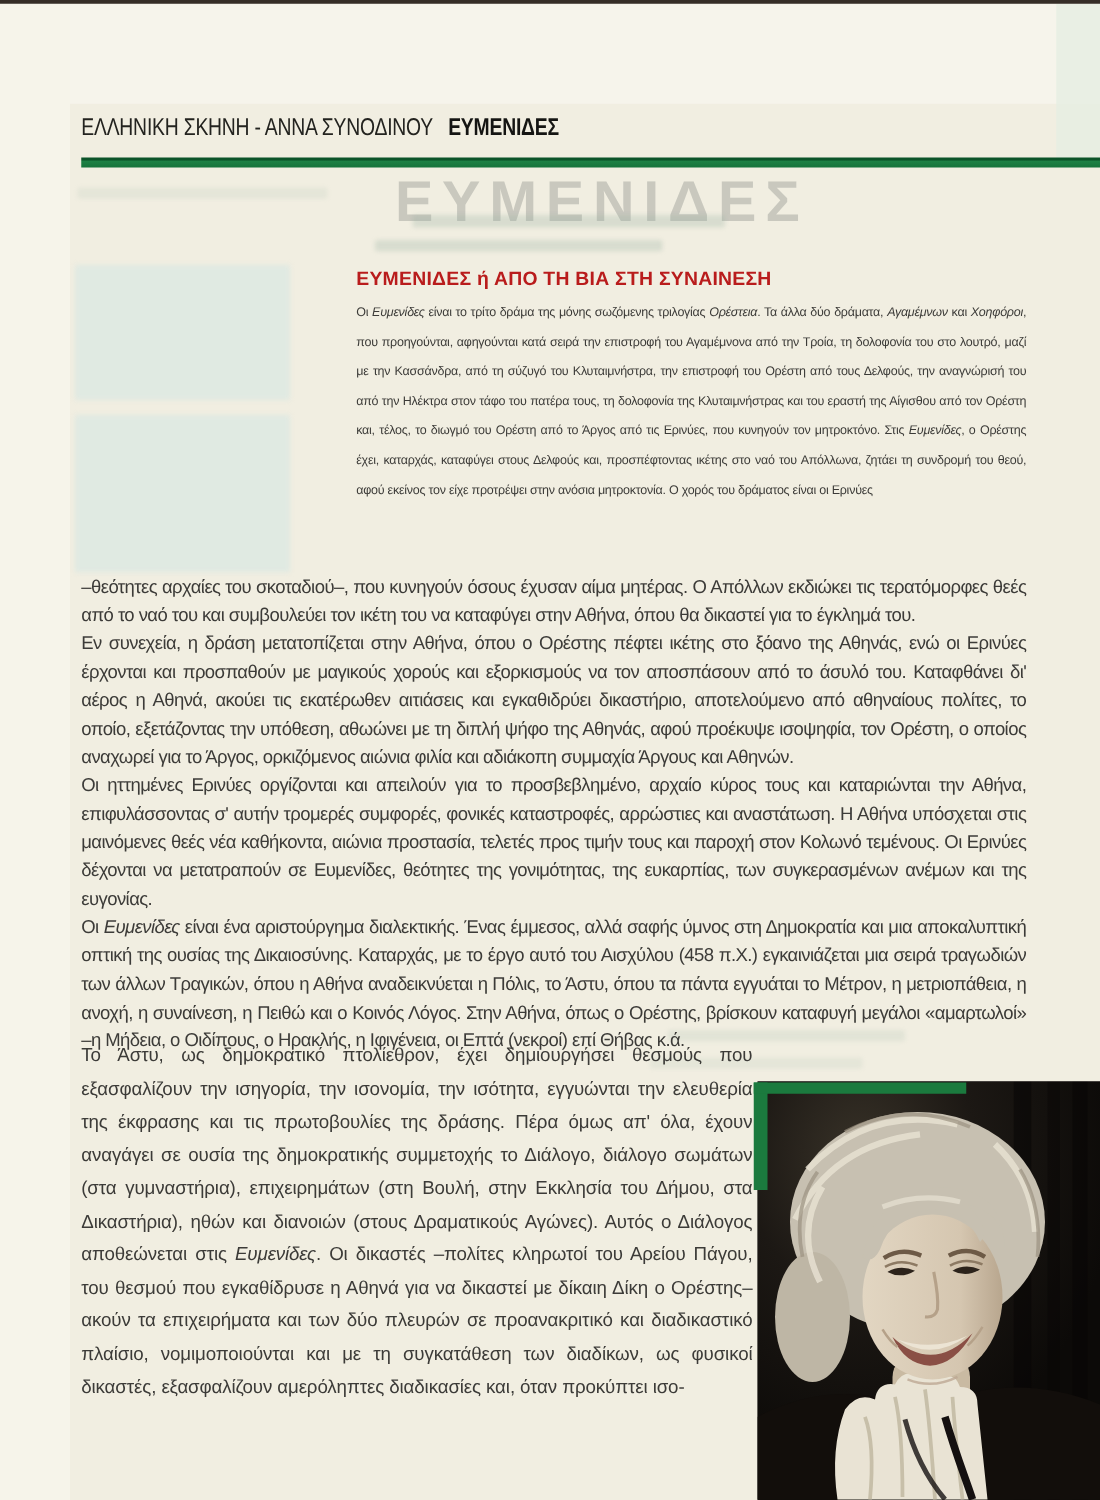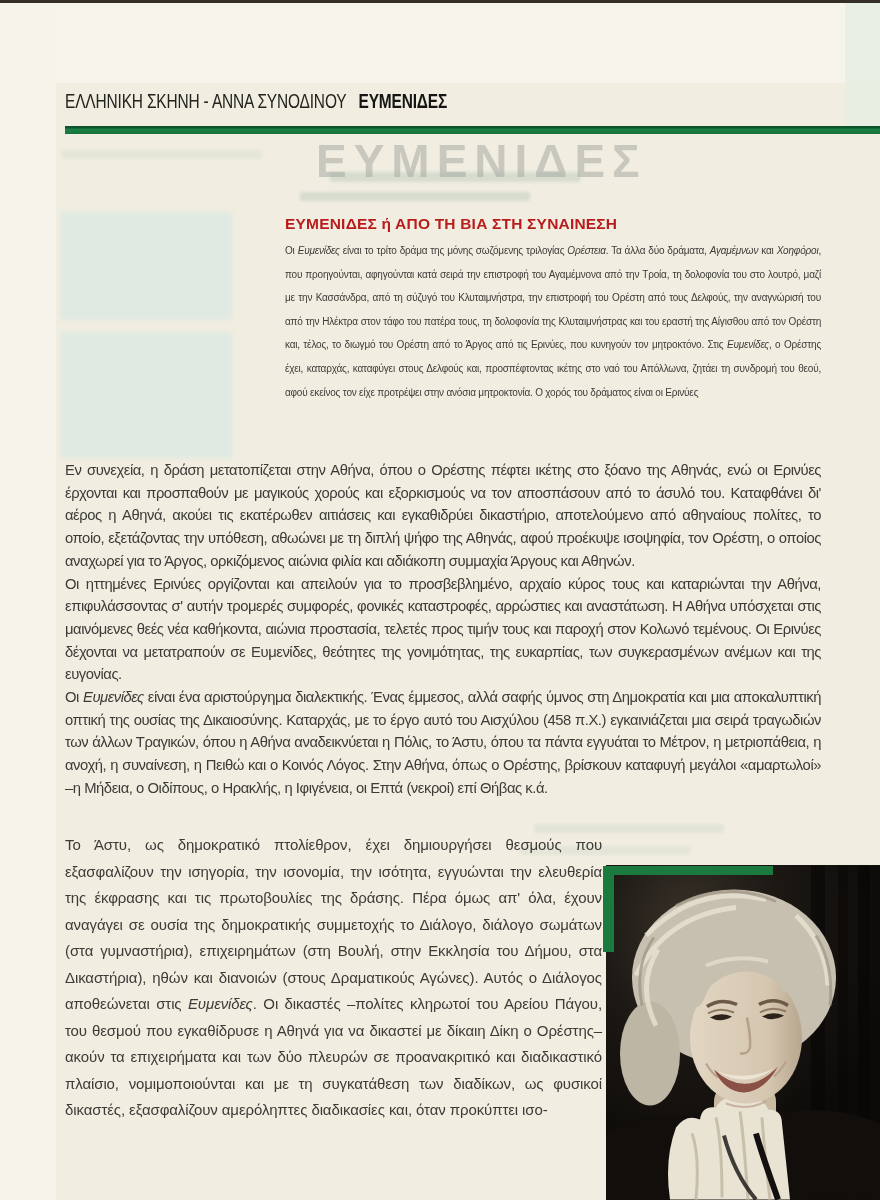--- a/index.html
+++ b/index.html
@@ -70,20 +70,21 @@
 <div class="abs ghost-bar" style="left:534px;top:824px;width:190px;height:9px;opacity:.6;"></div>
 <div class="abs ghost-bar" style="left:520px;top:846px;width:170px;height:9px;opacity:.5;"></div>
 
 <div class="abs section-heading">ΕΥΜΕΝΙΔΕΣ ή ΑΠΟ ΤΗ ΒΙΑ ΣΤΗ ΣΥΝΑΙΝΕΣΗ</div>
 
 <div class="abs body-text intro">
   <p><span>Οι </span><em>Ευμενίδες</em><span> είναι το τρίτο δράμα της μόνης σωζόμενης τριλογίας </span><em>Ορέστεια</em><span>. Τα άλλα δύο δράματα, </span><em>Αγαμέμνων</em><span> και </span><em>Χοηφόροι</em><span>, που προηγούνται, αφηγούνται κατά σειρά την επιστροφή του Αγαμέμνονα από την Τροία, τη δολοφονία του στο λουτρό, μαζί με την Κασσάνδρα, από τη σύζυγό του Κλυταιμνήστρα, την επιστροφή του Ορέστη από τους Δελφούς, την αναγνώρισή του από την Ηλέκτρα στον τάφο του πατέρα τους, τη δολοφονία της Κλυταιμνήστρας και του εραστή της Αίγισθου από τον Ορέστη και, τέλος, το διωγμό του Ορέστη από το Άργος από τις Ερινύες, που κυνηγούν τον μητροκτόνο. Στις </span><em>Ευμενίδες</em><span>, ο Ορέστης έχει, καταρχάς, καταφύγει στους Δελφούς και, προσπέφτοντας ικέτης στο ναό του Απόλλωνα, ζητάει τη συνδρομή του θεού, αφού εκείνος τον είχε προτρέψει στην ανόσια μητροκτονία. Ο χορός του δράματος είναι οι Ερινύες</span></p>
 </div>
 
 <div class="abs body-text wide">
+  <p>–θεότητες αρχαίες του σκοταδιού–, που κυνηγούν όσους έχυσαν αίμα μητέρας. Ο Απόλλων εκδιώκει τις τερατόμορφες θεές από το ναό του και συμβουλεύει τον ικέτη του να καταφύγει στην Αθήνα, όπου θα δικαστεί για το έγκλημά του.</p>
   <p>Εν συνεχεία, η δράση μετατοπίζεται στην Αθήνα, όπου ο Ορέστης πέφτει ικέτης στο ξόανο της Αθηνάς, ενώ οι Ερινύες έρχονται και προσπαθούν με μαγικούς χορούς και εξορκισμούς να τον αποσπάσουν από το άσυλό του. Καταφθάνει δι' αέρος η Αθηνά, ακούει τις εκατέρωθεν αιτιάσεις και εγκαθιδρύει δικαστήριο, αποτελούμενο από αθηναίους πολίτες, το οποίο, εξετάζοντας την υπόθεση, αθωώνει με τη διπλή ψήφο της Αθηνάς, αφού προέκυψε ισοψηφία, τον Ορέστη, ο οποίος αναχωρεί για το Άργος, ορκιζόμενος αιώνια φιλία και αδιάκοπη συμμαχία Άργους και Αθηνών.</p>
   <p>Οι ηττημένες Ερινύες οργίζονται και απειλούν για το προσβεβλημένο, αρχαίο κύρος τους και καταριώνται την Αθήνα, επιφυλάσσοντας σ' αυτήν τρομερές συμφορές, φονικές καταστροφές, αρρώστιες και αναστάτωση. Η Αθήνα υπόσχεται στις μαινόμενες θεές νέα καθήκοντα, αιώνια προστασία, τελετές προς τιμήν τους και παροχή στον Κολωνό τεμένους. Οι Ερινύες δέχονται να μετατραπούν σε Ευμενίδες, θεότητες της γονιμότητας, της ευκαρπίας, των συγκερασμένων ανέμων και της ευγονίας.</p>
   <p><span>Οι </span><em>Ευμενίδες</em><span> είναι ένα αριστούργημα διαλεκτικής. Ένας έμμεσος, αλλά σαφής ύμνος στη Δημοκρατία και μια αποκαλυπτική οπτική της ουσίας της Δικαιοσύνης. Καταρχάς, με το έργο αυτό του Αισχύλου (458 π.Χ.) εγκαινιάζεται μια σειρά τραγωδιών των άλλων Τραγικών, όπου η Αθήνα αναδεικνύεται η Πόλις, το Άστυ, όπου τα πάντα εγγυάται το Μέτρον, η μετριοπάθεια, η ανοχή, η συναίνεση, η Πειθώ και ο Κοινός Λόγος. Στην Αθήνα, όπως ο Ορέστης, βρίσκουν καταφυγή μεγάλοι «αμαρτωλοί» –η Μήδεια, ο Οιδίπους, ο Ηρακλής, η Ιφιγένεια, οι Επτά (νεκροί) επί Θήβας κ.ά.</span></p>
 </div>
 
 <div class="abs body-text column">
   <p><span>Το Άστυ, ως δημοκρατικό πτολίεθρον, έχει δημιουργήσει θεσμούς που εξασφαλίζουν την ισηγορία, την ισονομία, την ισότητα, εγγυώνται την ελευθερία της έκφρασης και τις πρωτοβουλίες της δράσης. Πέρα όμως απ' όλα, έχουν αναγάγει σε ουσία της δημοκρατικής συμμετοχής το Διάλογο, διάλογο σωμάτων (στα γυμναστήρια), επιχειρημάτων (στη Βουλή, στην Εκκλησία του Δήμου, στα Δικαστήρια), ηθών και διανοιών (στους Δραματικούς Αγώνες). Αυτός ο Διάλογος αποθεώνεται στις </span><em>Ευμενίδες</em><span>. Οι δικαστές –πολίτες κληρωτοί του Αρείου Πάγου, του θεσμού που εγκαθίδρυσε η Αθηνά για να δικαστεί με δίκαιη Δίκη ο Ορέστης– ακούν τα επιχειρήματα και των δύο πλευρών σε προανακριτικό και διαδικαστικό πλαίσιο, νομιμοποιούνται και με τη συγκατάθεση των διαδίκων, ως φυσικοί δικαστές, εξασφαλίζουν αμερόληπτες διαδικασίες και, όταν προκύπτει ισο-</span></p>
 </div>
 
 <div class="abs photo">

